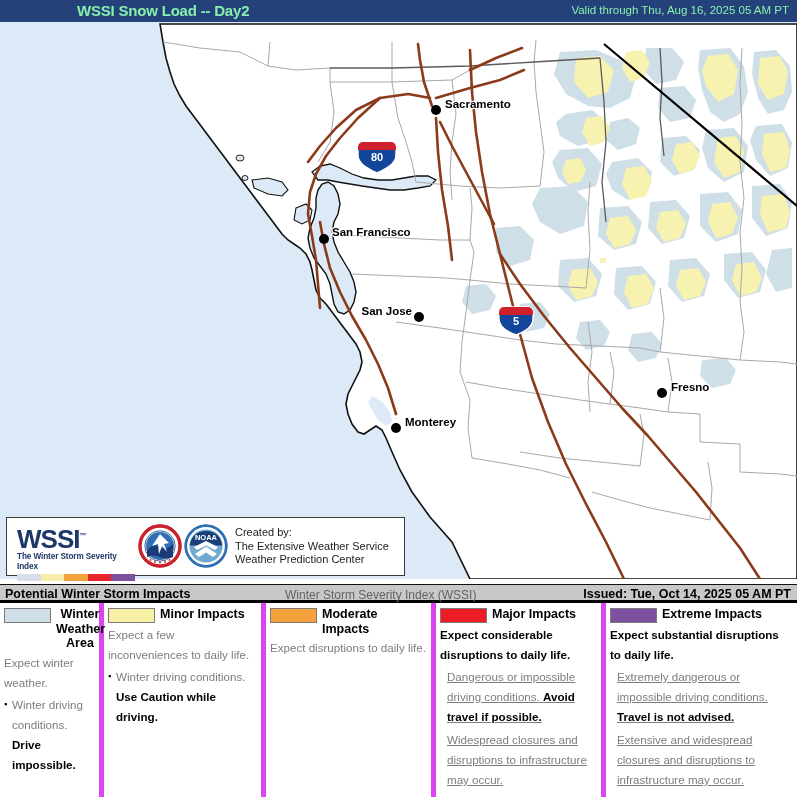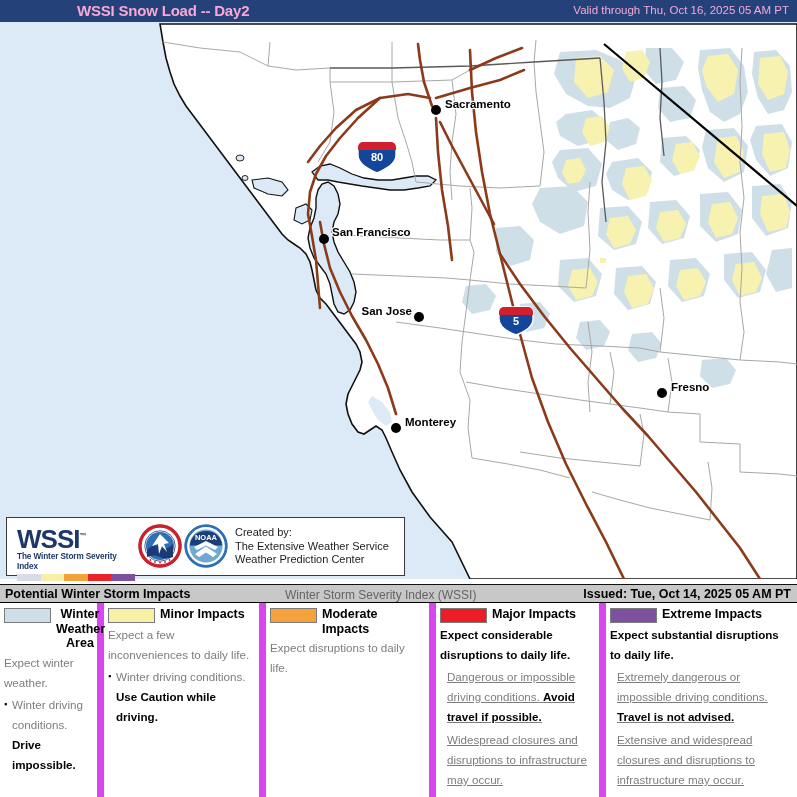--- a/index.html
+++ b/index.html
@@ -2,21 +2,21 @@
 <html><head>
 <meta charset="utf-8">
 <style>
   html,body{margin:0;padding:0;background:#fff;}
   body{width:797px;height:797px;overflow:hidden;
        font-family:"Liberation Sans","DejaVu Sans",sans-serif;}
   #app{position:relative;width:797px;height:797px;}
 
   
   .titlebar{position:absolute;left:0;top:0;width:797px;height:22px;
-            background:#24417a;color:#f9a8d4;}
+            background:#24417a;color:#86efac;}
   .titlebar .t-left{position:absolute;left:77px;top:2px;font-size:15px;
             font-weight:bold;letter-spacing:-0.2px;white-space:nowrap;}
   .titlebar .t-right{position:absolute;right:8px;top:4px;font-size:11.5px;
             white-space:nowrap;}
 
   
   .map{position:absolute;left:0;top:22px;width:797px;height:557px;
        background:#dceaf7;overflow:hidden;}
   .map svg{display:block;}
 
@@ -30,33 +30,33 @@
   .wssi-sub{font-size:8.2px;font-weight:bold;color:#1c3768;line-height:10px;
        margin-top:0px;letter-spacing:-0.1px;}
   .wssi-bar{display:flex;width:118px;height:7px;margin-top:2px;}
   .wssi-bar i{flex:1;display:block;}
   .seal{position:absolute;top:6px;}
   .credit{position:absolute;left:228px;top:8px;font-size:11px;color:#1c1c1c;
        line-height:13.6px;}
 
   
   .impbar{position:absolute;left:0;top:584px;width:797px;height:19px;
-       background:#c8c8c8;border-top:1px solid #111;border-bottom:1px solid #000000;
+       background:#c8c8c8;border-top:1px solid #111;border-bottom:3px solid #000000;
        box-sizing:border-box;}
   .impbar .ib-left{position:absolute;left:5px;top:2px;font-size:12.5px;
        font-weight:bold;color:#000;}
   .impbar .ib-mid{position:absolute;left:285px;top:3px;font-size:12px;
        color:#636363;}
   .impbar .ib-right{position:absolute;right:6px;top:2px;font-size:12.5px;
        font-weight:bold;color:#000;}
 
   
   .legend{position:absolute;left:0;top:603px;width:797px;height:194px;
        display:flex;background:#fff;}
-  .lcol{position:relative;box-sizing:border-box;border-right:7px solid #d946ef;
+  .lcol{position:relative;box-sizing:border-box;border-right:5px solid #d946ef;
        padding:4px 5px 0 4px;}
   .lcol:last-child{border-right:none;}
   .lhead{display:flex;align-items:flex-start;gap:5px;}
   .swatch{width:47px;height:15px;border:1px solid #7b7b7b;flex:0 0 auto;
        box-sizing:border-box;margin-top:1px;}
   .ltitle{font-size:12.5px;font-weight:bold;color:#000;line-height:14.5px;}
   .lbody{margin-top:2px;font-size:11.6px;line-height:20px;color:#7d7d7d;}
   .lbody .b{color:#000;font-weight:bold;}
   .lbody p{margin:0 0 2px 0;}
   .lbody ul{margin:1px 0 0 0;padding:0;list-style:none;}
@@ -73,21 +73,21 @@
   .col3{width:170px;}
   .col4{width:191px;border-right:none;}
 </style>
 </head>
 <body>
 
 <div id="app">
 
   <div class="titlebar">
     <div class="t-left">WSSI Snow Load -- Day2</div>
-    <div class="t-right">Valid through Thu, Oct 16, 2025 05 AM PT</div>
+    <div class="t-right">Valid through Thu, Aug 16, 2025 05 AM PT</div>
   </div>
 
   <div class="map">
     <svg width="797" height="557" viewBox="0 0 797 557" xmlns="http://www.w3.org/2000/svg">
       <defs>
         <clipPath id="mapclip">
             <rect x="0" y="0" width="797" height="557"></rect>
           </clipPath>
       </defs>
       <g clip-path="url(#mapclip)">

